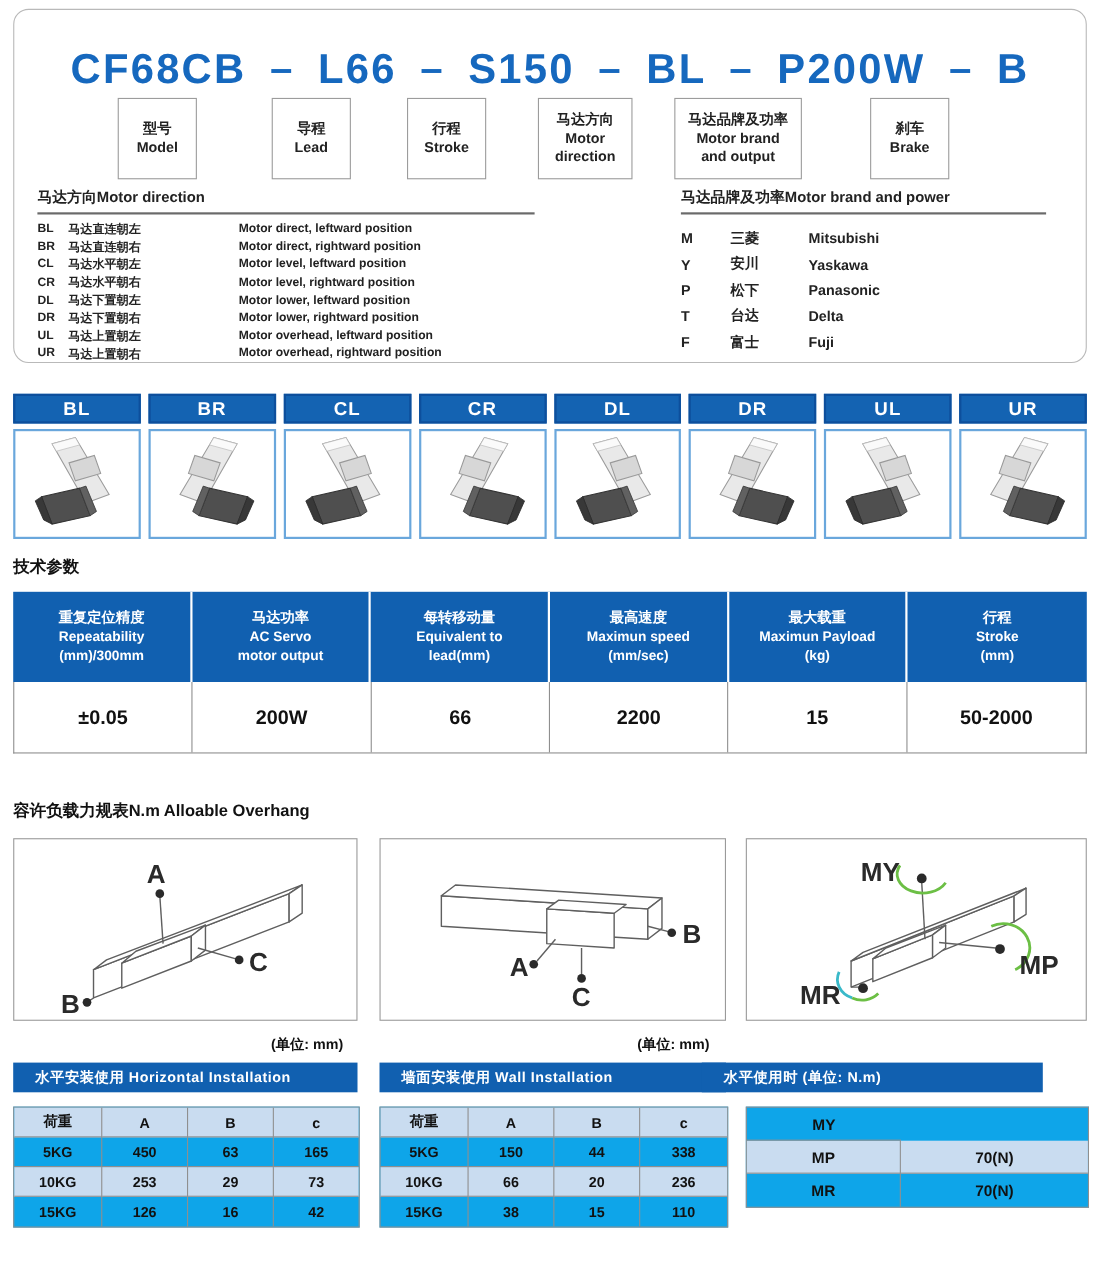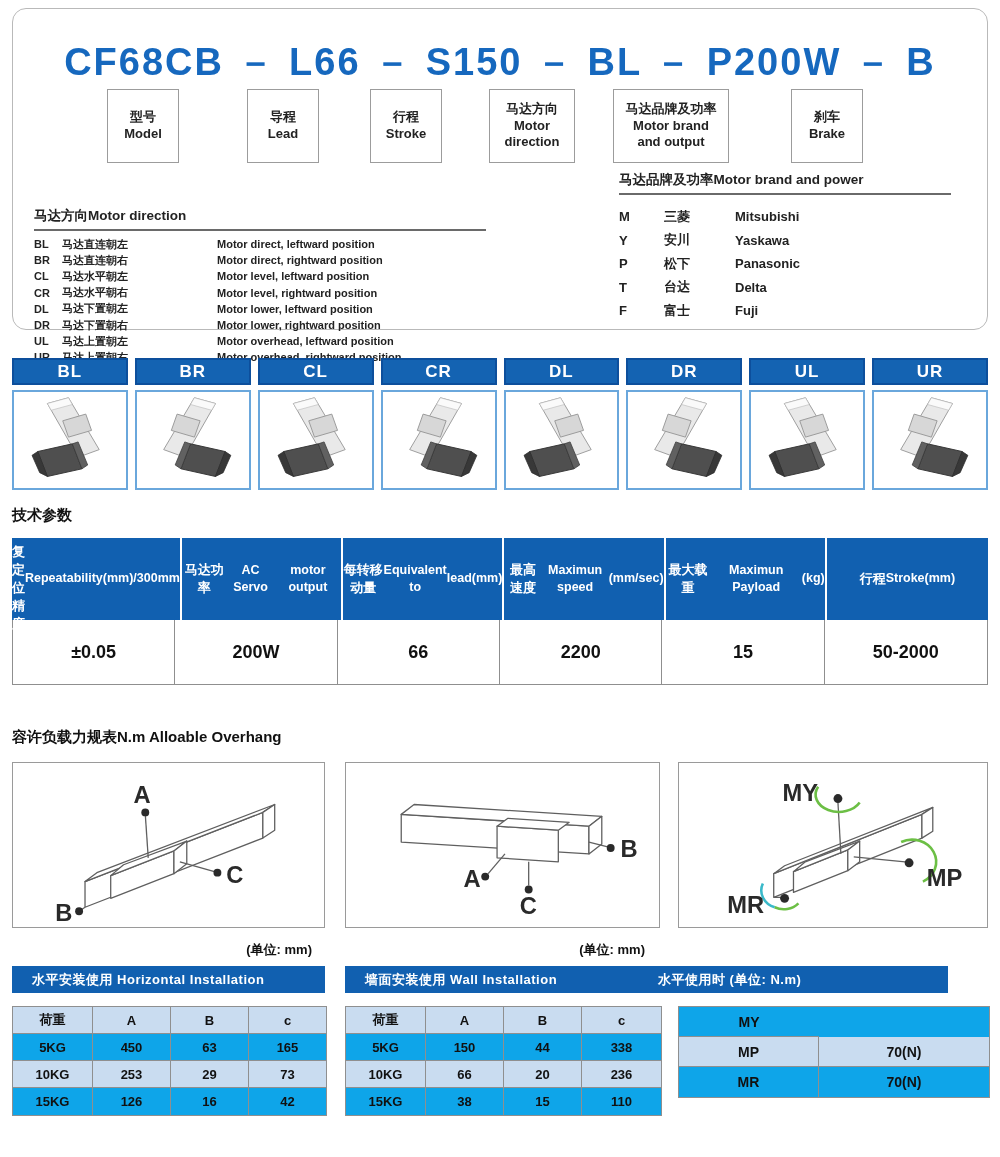--- a/index.html
+++ b/index.html
@@ -12,21 +12,21 @@
   .model-line{position:absolute;left:0;top:28px;width:100%;text-align:center;
               font-size:38px;font-weight:bold;color:#1668be;letter-spacing:2px;white-space:nowrap;}
   .label-box{position:absolute;top:80px;height:72px;border:1px solid #9c9c9c;background:#fff;
              display:flex;flex-direction:column;align-items:center;justify-content:center;
              text-align:center;line-height:1.3;}
   .label-box .cn{font-size:13px;font-weight:bold;}
   .label-box .en{font-size:13px;font-weight:600;}
 
   .list{position:absolute;}
   .list .list-title{font-size:13.5px;font-weight:bold;border-bottom:2px solid #6a6a6a;padding-bottom:4px;}
-  .dir-list{left:21px;top:162px;width:452px;margin-top:36px;}
+  .dir-list{left:21px;top:162px;width:452px;}
   .dir-row{display:grid;grid-template-columns:28px 155px 1fr;height:16.2px;align-items:center;}
   .dir-row .code{font-size:11px;font-weight:bold;}
   .dir-row .cn{font-size:11px;font-weight:bold;}
   .dir-row .en{font-size:11px;font-weight:600;}
   .dir-rows{margin-top:5px;}
   .brand-list{left:606px;top:162px;width:332px;}
   .brand-rows{margin-top:10px;}
   .brand-row{display:grid;grid-template-columns:30px 86px 1fr;height:23.5px;align-items:center;}
   .brand-row .code{font-size:13px;font-weight:bold;}
   .brand-row .cn{font-size:13px;font-weight:bold;margin-left:15px;}
@@ -40,21 +40,21 @@
                   display:flex;align-items:center;justify-content:center;box-sizing:border-box;}
   .variant-photo{height:100px;background:#fff;border:2px solid #6aa7dc;box-sizing:border-box;
                  display:flex;align-items:center;justify-content:center;}
   .variant-photo svg{width:100%;height:100%;}
 
   
   .section-title{position:absolute;left:12px;font-size:15px;font-weight:bold;color:#111;}
   .tech-table{position:absolute;left:12px;top:538px;width:976px;}
   .tech-head{display:grid;grid-template-columns:repeat(6,1fr);background:#1160b0;}
   .tech-head-cell{border-right:2px solid #fff;box-sizing:border-box;height:82px;color:#fff;
-                  display:flex;flex-direction:row;align-items:center;justify-content:center;
+                  display:flex;flex-direction:column;align-items:center;justify-content:center;
                   text-align:center;line-height:1.4;}
   .tech-head-cell:last-child{border-right:none;}
   .tech-head-cell .l1{font-size:13px;font-weight:bold;}
   .tech-head-cell .l2,.tech-head-cell .l3{font-size:12.5px;font-weight:600;}
   .tech-vals{display:grid;grid-template-columns:repeat(6,1fr);border:1px solid #8f8f8f;border-top:none;}
   .tech-val-cell{height:64px;border-right:1px solid #8f8f8f;box-sizing:border-box;
                  display:flex;align-items:center;justify-content:center;
                  font-size:18px;font-weight:bold;color:#111;}
   .tech-val-cell:last-child{border-right:none;}
 

